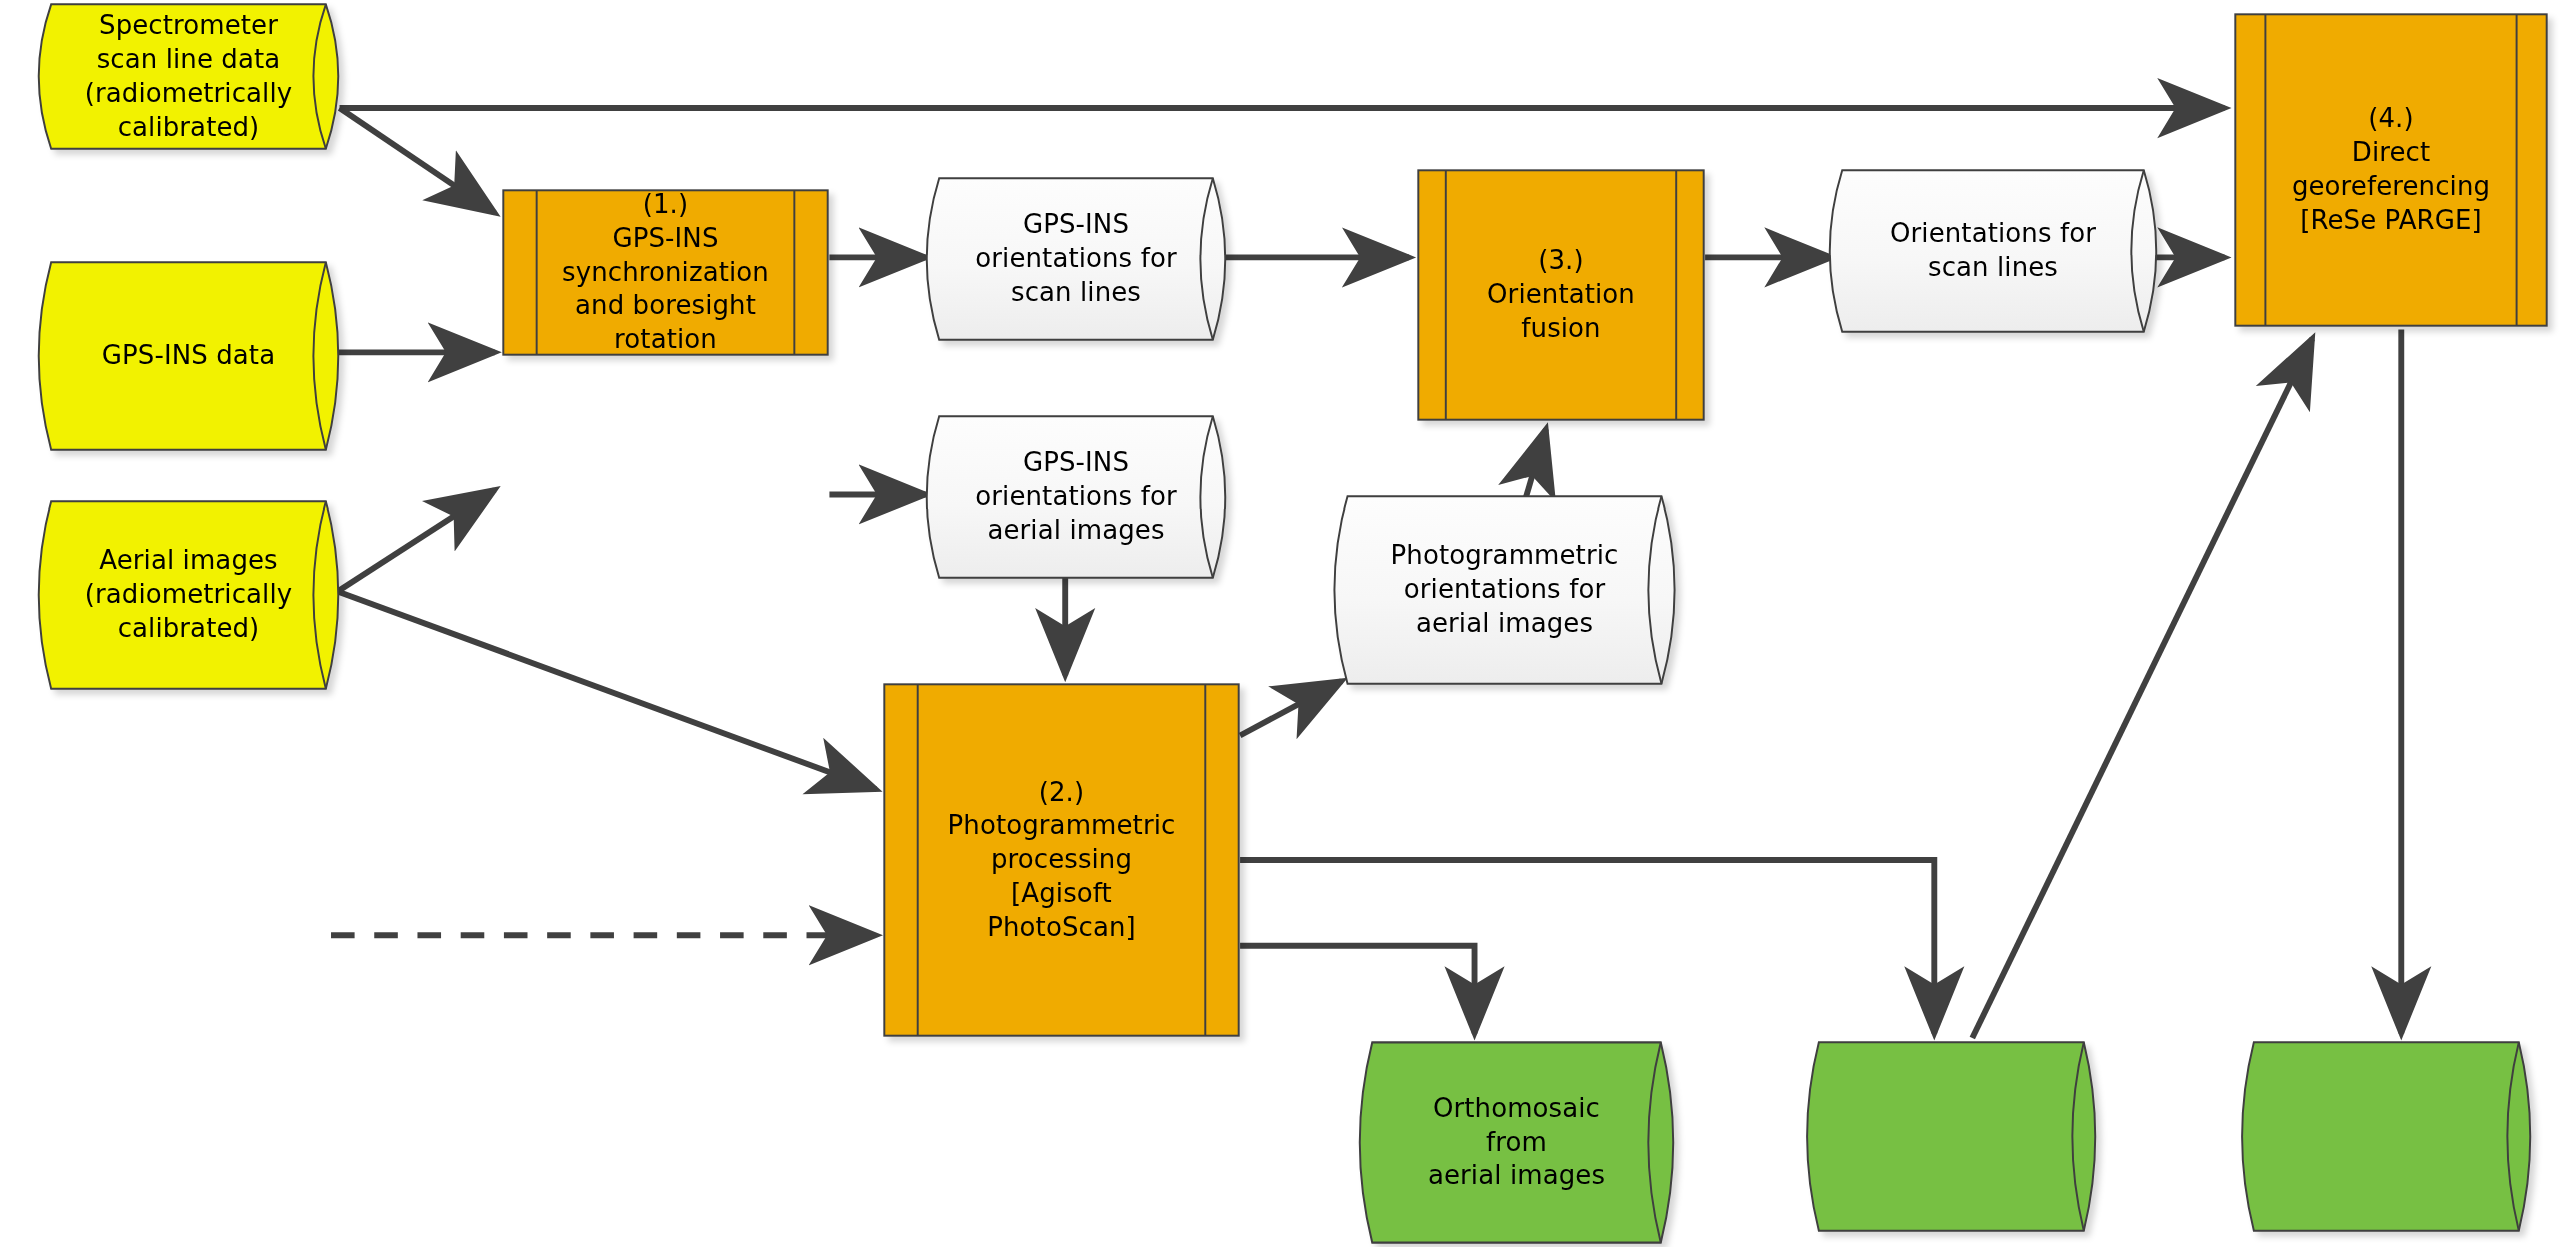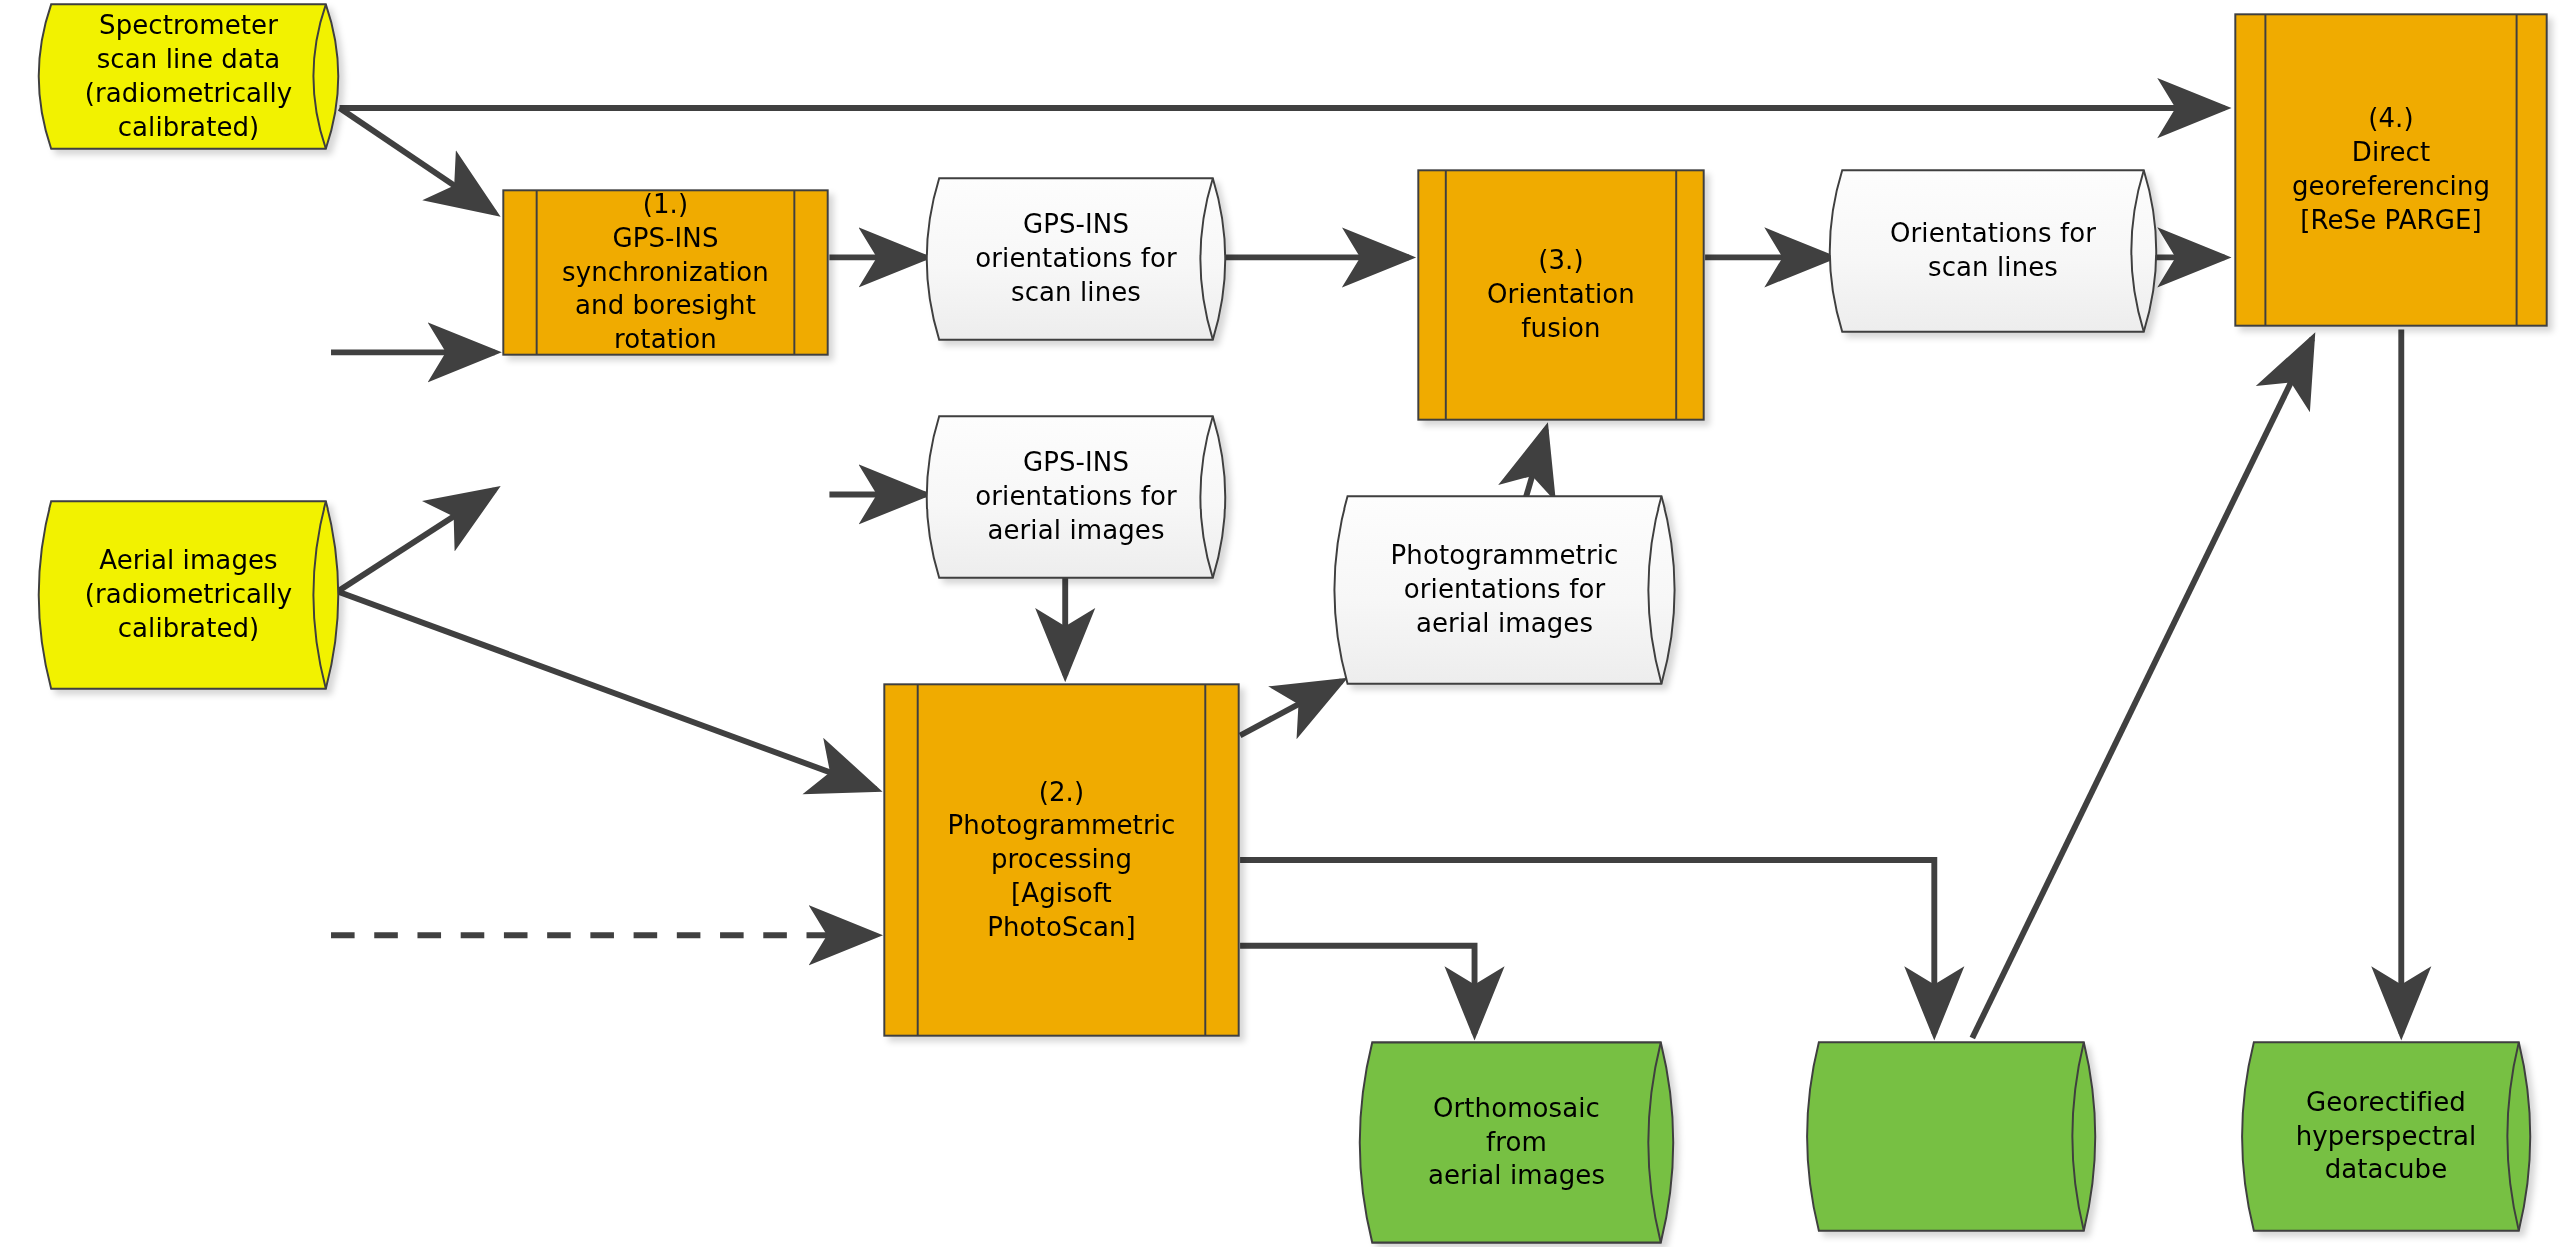--- a/index.html
+++ b/index.html
@@ -69,20 +69,27 @@
     <svg class="cylsvg" viewBox="0 0 500 225" preserveAspectRatio="none">
       <path d="M40,2 L460,2 Q498,112 460,223 L40,223 Q2,112 40,2 Z" fill="#F2F200" stroke="#3F3F3F" stroke-width="3"></path>
       <path d="M460,2 Q422,112 460,223" fill="none" stroke="#3F3F3F" stroke-width="3"></path>
     </svg>
     <div class="cyl-label">Spectrometer
 scan line data
 (radiometrically
 calibrated)</div>
   </div>
 
+  <div class="node cyl" style="left:13px;top:261px;width:327px;height:190px;">
+    <svg class="cylsvg" viewBox="0 0 500 290" preserveAspectRatio="none">
+      <path d="M40,2 L460,2 Q498,145 460,288 L40,288 Q2,145 40,2 Z" fill="#F2F200" stroke="#3F3F3F" stroke-width="3"></path>
+      <path d="M460,2 Q422,145 460,288" fill="none" stroke="#3F3F3F" stroke-width="3"></path>
+    </svg>
+    <div class="cyl-label">GPS-INS data</div>
+  </div>
 
   <div class="node cyl" style="left:13px;top:500px;width:327px;height:190px;">
     <svg class="cylsvg" viewBox="0 0 500 290" preserveAspectRatio="none">
       <path d="M40,2 L460,2 Q498,145 460,288 L40,288 Q2,145 40,2 Z" fill="#F2F200" stroke="#3F3F3F" stroke-width="3"></path>
       <path d="M460,2 Q422,145 460,288" fill="none" stroke="#3F3F3F" stroke-width="3"></path>
     </svg>
     <div class="cyl-label">Aerial images
 (radiometrically
 calibrated)</div>
   </div>
@@ -219,19 +226,16 @@
       <path d="M38,2 L443,2 Q478,146 443,290 L38,290 Q2,146 38,2 Z" fill="#77C043" stroke="#3F3F3F" stroke-width="3"></path>
       <path d="M443,2 Q408,146 443,290" fill="none" stroke="#3F3F3F" stroke-width="3"></path>
     </svg>
   </div>
 
   <div class="node cyl" style="left:2217px;top:1041px;width:314px;height:191px;">
     <svg class="cylsvg" viewBox="0 0 480 292" preserveAspectRatio="none">
       <path d="M38,2 L443,2 Q478,146 443,290 L38,290 Q2,146 38,2 Z" fill="#77C043" stroke="#3F3F3F" stroke-width="3"></path>
       <path d="M443,2 Q408,146 443,290" fill="none" stroke="#3F3F3F" stroke-width="3"></path>
     </svg>
-    <div class="cyl-label">Georectified
-hyperspectral
-datacube</div>
   </div>
 
 </div>
 
 
 </body></html>

